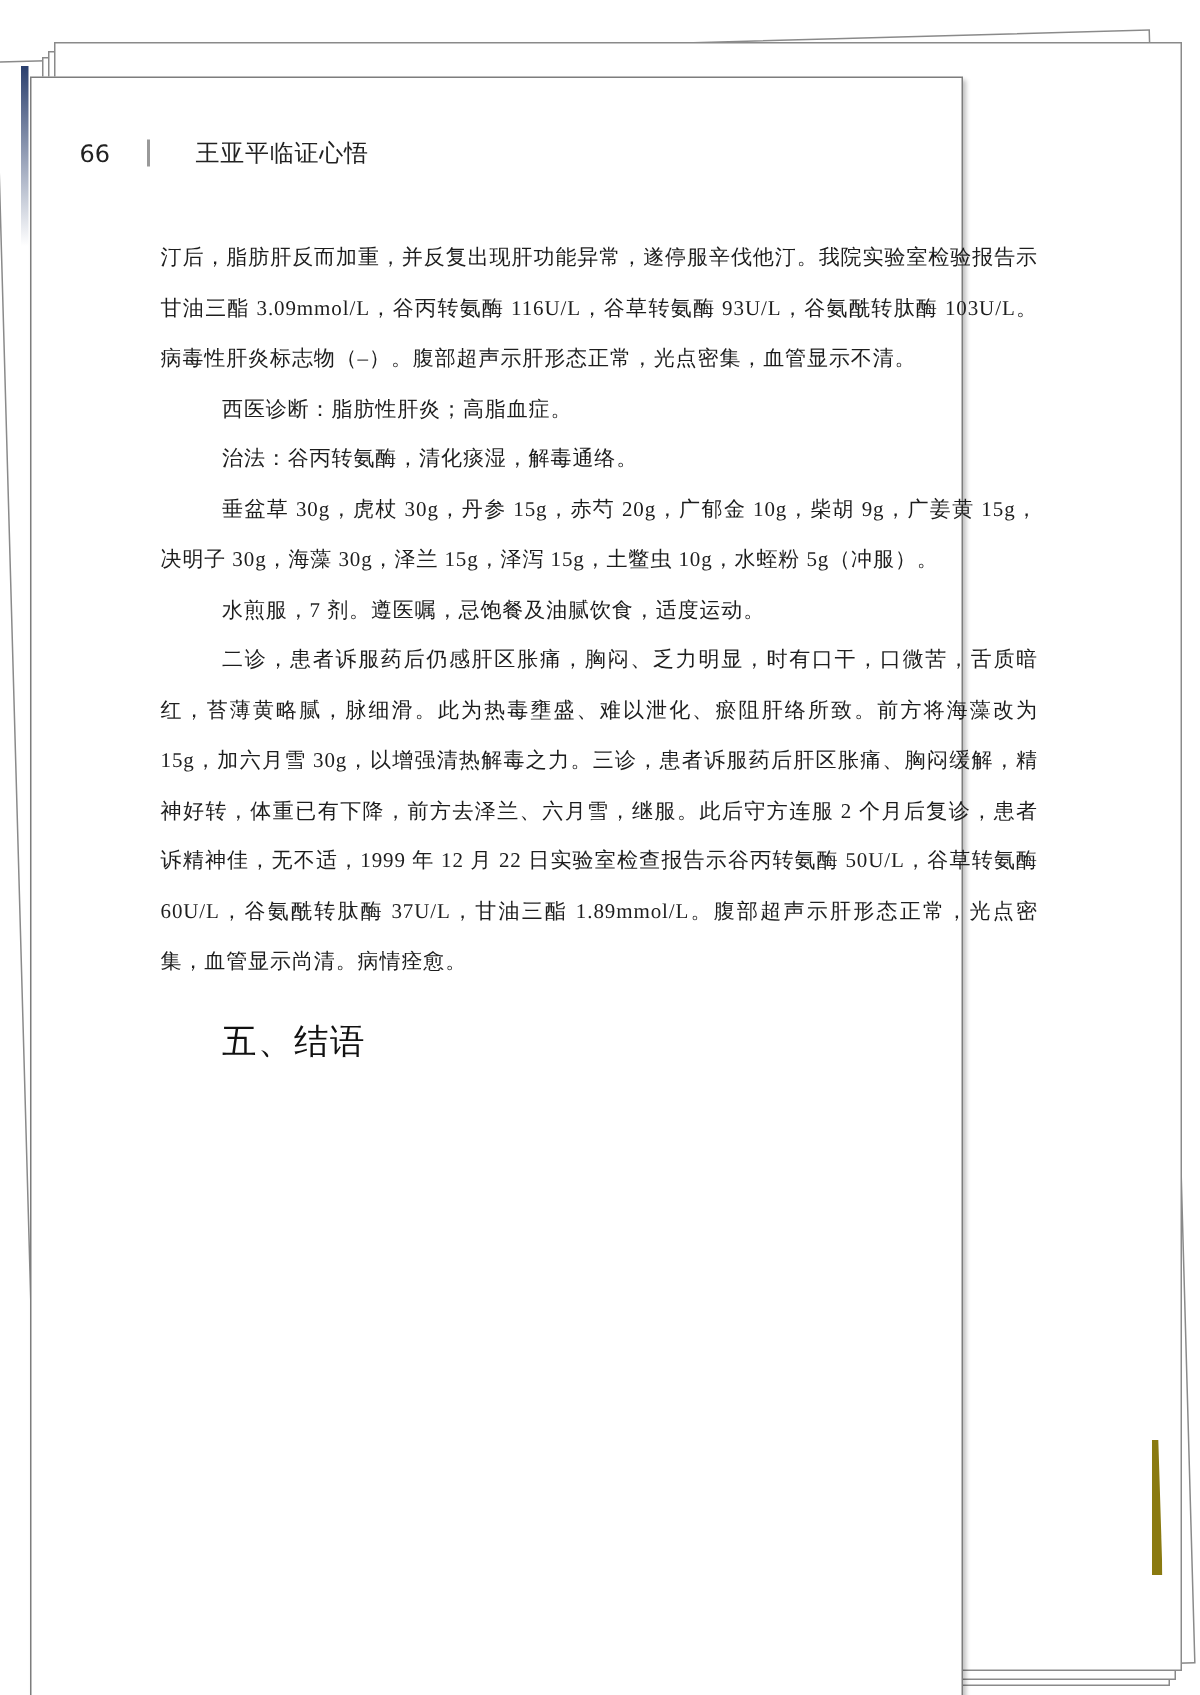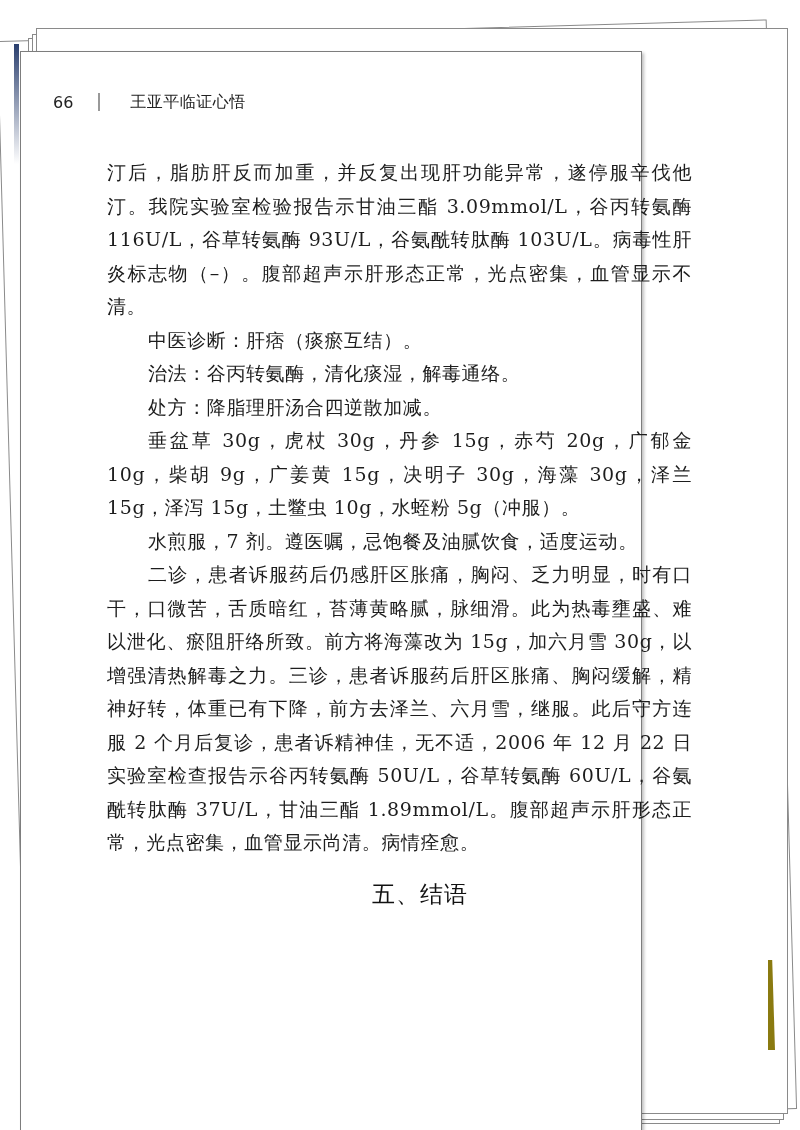--- a/index.html
+++ b/index.html
@@ -19,23 +19,23 @@
     position:absolute; left:20px; top:15px; width:622px; height:1090px;
     background:#ffffff; border:1px solid #7d7d7d; box-sizing:border-box;
     box-shadow:2px 2px 3px rgba(0,0,0,0.25);
     margin-top:36px;
   }
   .header { position:absolute; left:32px; top:38px; height:24px; display:flex; align-items:center; font-family:"DejaVu Sans","Liberation Sans",sans-serif; color:#222; }
   .page-no { font-size:16px; }
   .divider { width:2px; height:18px; background:#999; margin-left:25px; margin-right:30px; }
   .book-title { font-size:16px; letter-spacing:0.5px; }
   .body { position:absolute; left:86px; top:104px; width:585px; color:#1d1d1d; }
-  p { margin:0; font-size:19px; line-height:33.5px; letter-spacing:0.6px; text-align:justify; }
+  p { margin:0; font-size:14px; line-height:33.5px; letter-spacing:0.6px; text-align:justify;font-family:Liberation Serif, serif; }
   p.indent { text-indent:41px; }
-  h2 { margin:18px 0 14px 41px; font-family:Liberation Serif, serif; font-size:23px; font-weight:normal; color:#111; letter-spacing:1px; line-height:34px;text-align:center; }
+  h2 { margin:18px 0 14px 41px; font-family:Liberation Sans, sans-serif; font-size:23px; font-weight:normal; color:#111; letter-spacing:1px; line-height:34px; }
   .body2 p { letter-spacing:2.2px; }
 </style>
 </head>
 <body>
 
 <div class="sheet back1"></div>
 <div class="sheet back4"></div>
 <div class="sheet back3"></div>
 <div class="sheet back2"></div>
 <div class="blue-edge"></div>
@@ -43,22 +43,21 @@
 
 <div class="page">
   <div class="header">
     <span class="page-no">66</span>
     <span class="divider"></span>
     <span class="book-title">王亚平临证心悟</span>
   </div>
 
   <div class="body">
     <p>汀后，脂肪肝反而加重，并反复出现肝功能异常，遂停服辛伐他汀。我院实验室检验报告示甘油三酯 3.09mmol/L，谷丙转氨酶 116U/L，谷草转氨酶 93U/L，谷氨酰转肽酶 103U/L。病毒性肝炎标志物（–）。腹部超声示肝形态正常，光点密集，血管显示不清。</p>
-    <p class="indent">中医诊断：肝痞（痰瘀互结）。</p>
+    <p class="indent">西医诊断：脂肪性肝炎；高脂血症。</p>
     <p class="indent">治法：谷丙转氨酶，清化痰湿，解毒通络。</p>
-    <p class="indent">处方：降脂理肝汤合四逆散加减。</p>
     <p class="indent">垂盆草 30g，虎杖 30g，丹参 15g，赤芍 20g，广郁金 10g，柴胡 9g，广姜黄 15g，决明子 30g，海藻 30g，泽兰 15g，泽泻 15g，土鳖虫 10g，水蛭粉 5g（冲服）。</p>
     <p class="indent">水煎服，7 剂。遵医嘱，忌饱餐及油腻饮食，适度运动。</p>
-    <p class="indent">二诊，患者诉服药后仍感肝区胀痛，胸闷、乏力明显，时有口干，口微苦，舌质暗红，苔薄黄略腻，脉细滑。此为热毒壅盛、难以泄化、瘀阻肝络所致。前方将海藻改为 15g，加六月雪 30g，以增强清热解毒之力。三诊，患者诉服药后肝区胀痛、胸闷缓解，精神好转，体重已有下降，前方去泽兰、六月雪，继服。此后守方连服 2 个月后复诊，患者诉精神佳，无不适，2006 年 12 月 22 日实验室检查报告示谷丙转氨酶 50U/L，谷草转氨酶 60U/L，谷氨酰转肽酶 37U/L，甘油三酯 1.89mmol/L。腹部超声示肝形态正常，光点密集，血管显示尚清。病情痊愈。</p>
+    <p class="indent">二诊，患者诉服药后仍感肝区胀痛，胸闷、乏力明显，时有口干，口微苦，舌质暗红，苔薄黄略腻，脉细滑。此为热毒壅盛、难以泄化、瘀阻肝络所致。前方将海藻改为 15g，加六月雪 30g，以增强清热解毒之力。三诊，患者诉服药后肝区胀痛、胸闷缓解，精神好转，体重已有下降，前方去泽兰、六月雪，继服。此后守方连服 2 个月后复诊，患者诉精神佳，无不适，1999 年 12 月 22 日实验室检查报告示谷丙转氨酶 50U/L，谷草转氨酶 60U/L，谷氨酰转肽酶 37U/L，甘油三酯 1.89mmol/L。腹部超声示肝形态正常，光点密集，血管显示尚清。病情痊愈。</p>
 
     <h2>五、结语</h2>
   </div>
 </div>
 
 </body></html>

